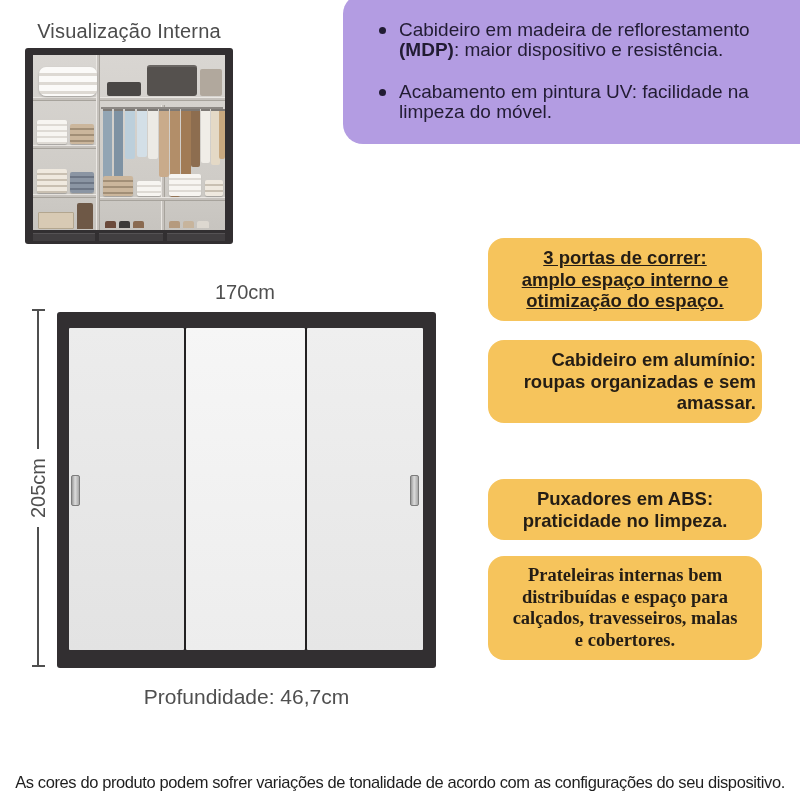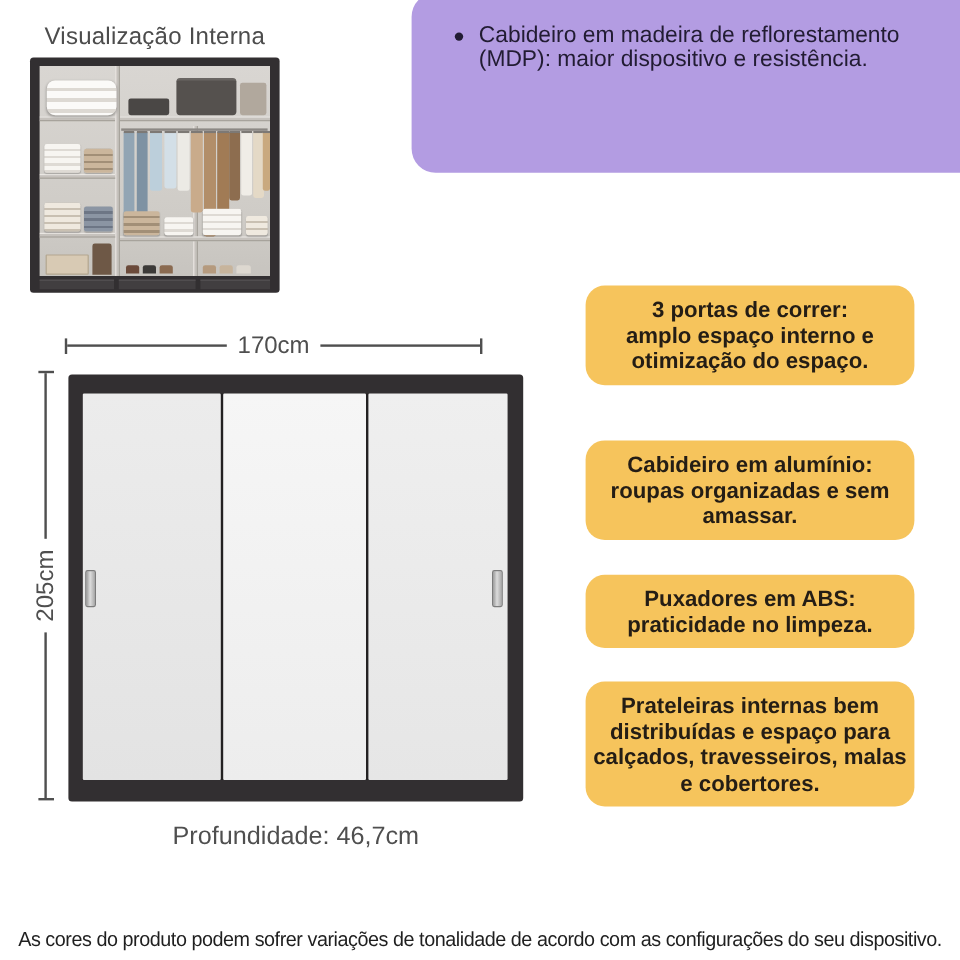--- a/index.html
+++ b/index.html
@@ -55,27 +55,27 @@
   }
   .info-panel ul{margin:0;padding:26px 0 0 36px;list-style:none;}
   .info-panel li{
     position:relative;width:402px;padding-left:20px;margin-bottom:22px;
     font-size:19px;line-height:20px;font-weight:500;color:var(--c-text-dark,#221c33);
   }
   .info-panel li::before{
     content:"";position:absolute;left:0;top:7px;width:7px;height:7px;border-radius:50%;
     background:var(--c-text-dark,#221c33);
   }
-  .info-panel .b{font-weight:400;}
+  .info-panel .b{font-weight:700;}
 
   
   .dim{position:absolute;display:flex;align-items:center;color:var(--c-dim-line,#4f4f4f);}
   .dim .tick{background:var(--c-dim-line,#4f4f4f);}
   .dim .seg{background:var(--c-dim-line,#4f4f4f);flex:1;}
-  .dim-h{left:54px;top:281px;width:348px;height:14px;flex-direction:row;}
+  .dim-h{left:54px;top:281px;width:382px;height:14px;flex-direction:column;}
   .dim-h .tick{width:2px;height:13px;}
   .dim-h .seg{height:2px;}
   .dim-h .lbl{padding:0 9px;font-size:20px;white-space:nowrap;}
   .dim-v{left:31px;top:309px;width:14px;height:358px;flex-direction:column;}
   .dim-v .tick{height:2px;width:13px;}
   .dim-v .seg{width:2px;}
   .dim-v .lbl{padding:9px 0;font-size:20px;white-space:nowrap;writing-mode:vertical-rl;transform:rotate(180deg);}
 
   
   .front{
@@ -99,21 +99,21 @@
     font-size:21px;color:var(--c-dim-line,#4f4f4f);
   }
 
   
   .card{
     position:absolute;left:488px;width:274px;padding:9px 6px;
     background:var(--c-card-yellow,#f6c45c);border-radius:16px;
     text-align:center;font-size:18.5px;line-height:21.5px;font-weight:600;
     color:var(--c-card-text,#241d15);white-space:pre-line;
   }
-  .card1{top:238px;} .card2{top:367px;} .card3{top:479px;} .card4{top:568px;}
+  .card1{top:238px;text-decoration:underline;} .card2{top:340px;text-align:right;} .card3{top:479px;} .card4{top:556px;font-family:Liberation Serif, serif;}
 
   
   .disclaimer{
     position:absolute;left:0;right:0;top:773px;text-align:center;
     font-size:17px;letter-spacing:-0.4px;color:#1f1f1f;white-space:nowrap;
     transform:scaleX(.97);
   }
 </style>
 </head>
 <body data-name="infographic-page">
@@ -170,20 +170,21 @@
     <div class="shoe" data-name="shoe" style="left:164px;top:166px;width:12px;background:#ddd8d0;"></div>
   </div>
   <div class="base-strip" data-name="base-drawer" style="left:8px;width:62px;"></div>
   <div class="base-strip" data-name="base-drawer" style="left:74px;width:64px;"></div>
   <div class="base-strip" data-name="base-drawer" style="left:142px;width:58px;"></div>
 </div>
 
 <div class="info-panel" data-name="material-info-panel">
   <ul data-name="info-bullet-list">
     <li data-name="info-bullet-mdp"><span data-name="bullet-text">Cabideiro em madeira de reflorestamento </span><span class="b" data-name="bullet-text-bold">(MDP)</span><span data-name="bullet-text">: maior dispositivo e resistência.</span></li>
+    <li data-name="info-bullet-uv"><span data-name="bullet-text">Acabamento em pintura UV: facilidade na limpeza do móvel.</span></li>
   </ul>
 </div>
 
 <div class="dim dim-h" data-name="width-dimension">
   <div class="tick" data-name="dimension-tick"></div>
   <div class="seg" data-name="dimension-line"></div>
   <div class="lbl" data-name="width-dimension-label">170cm</div>
   <div class="seg" data-name="dimension-line"></div>
   <div class="tick" data-name="dimension-tick"></div>
 </div>

